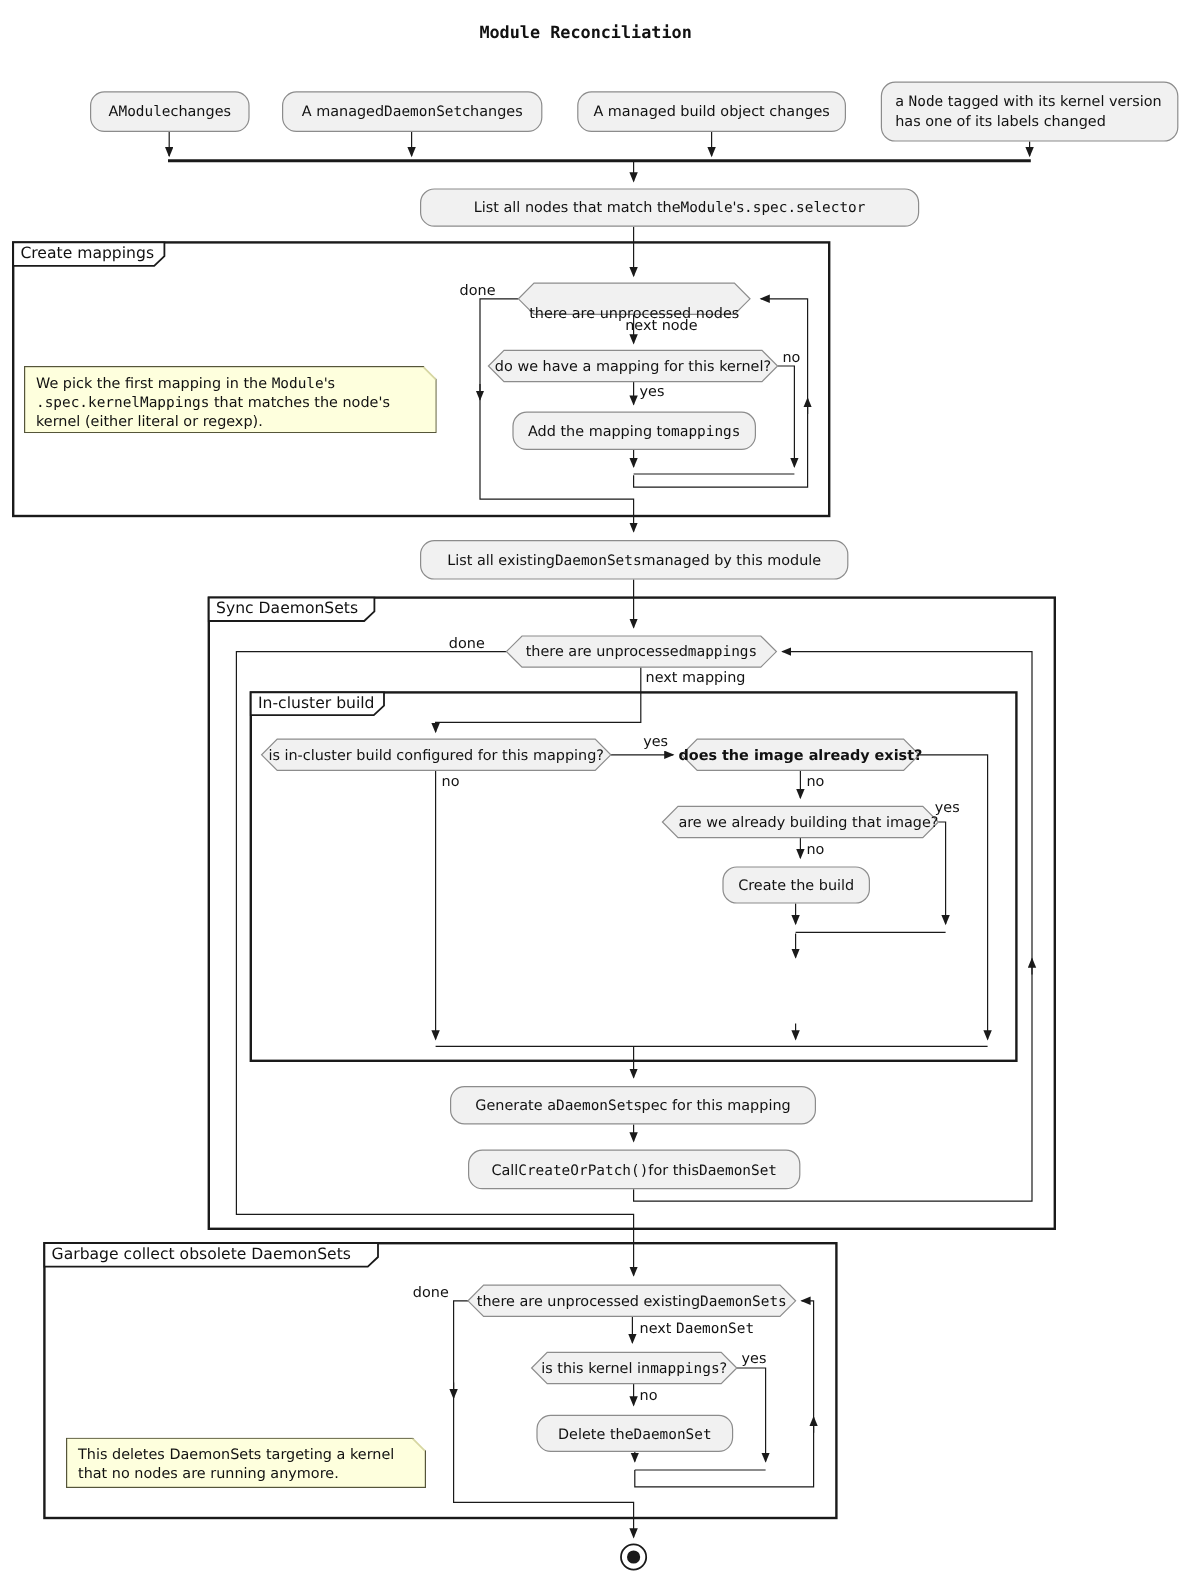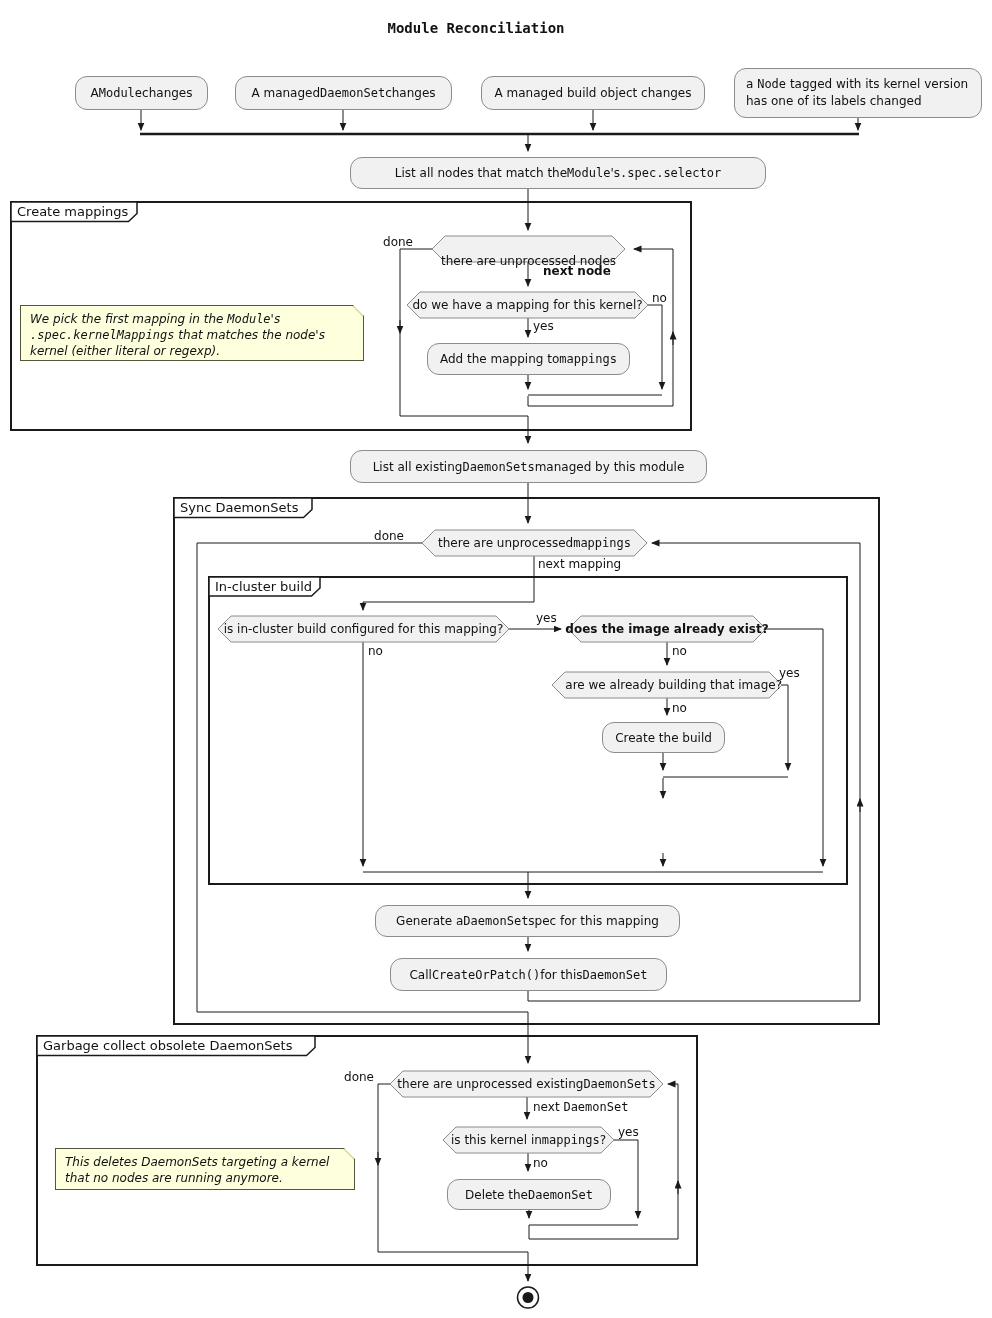--- a/index.html
+++ b/index.html
@@ -2,36 +2,36 @@
 <html style="--activity_fill: #f1f1f1; --activity_border: #8c8c8c; --line: #1a1a1a; --note_fill: #feffdd; --note_border: #55553a;"><head>
 <meta charset="utf-8">
 <style>
   :root{
     --activity_fill:#f1f1f1; --activity_border:#8c8c8c; --line:#1a1a1a;
     --note_fill:#feffdd; --note_border:#55553a; --text:#111;
   }
   html,body{margin:0;padding:0;background:#fff;}
   .canvas{position:relative;width:992px;height:1318px;background:#fff;overflow:hidden;
           font-family:"DejaVu Sans","Liberation Sans",sans-serif;color:var(--text);}
-  .title{position:absolute;left:0;top:20px;width:952px;text-align:center;
+  .title{position:absolute;left:12px;top:20px;width:952px;text-align:center;
          font:bold 14px "DejaVu Sans Mono","Liberation Mono",monospace;}
   .partition{position:absolute;border:2px solid var(--line);box-sizing:border-box;}
   .ptitle{position:absolute;font-size:13px;white-space:nowrap;}
   .act{position:absolute;background:var(--activity_fill);border:1px solid var(--activity_border);
        border-radius:12px;font-size:12px;box-sizing:border-box;display:flex;
        align-items:center;justify-content:center;white-space:nowrap;text-align:center;}
   .act.multi{display:block;white-space:normal;text-align:left;padding:7px 11px;line-height:17px;}
   .dtext{position:absolute;display:flex;align-items:center;justify-content:center;
          font-size:12px;white-space:nowrap;}
   .lbl{position:absolute;font-size:12px;white-space:nowrap;height:14px;line-height:14px;}
   .lbl.r{text-align:center;}
   .mono{font-family:"DejaVu Sans Mono","Liberation Mono",monospace;}
   .note{position:absolute;background:var(--note_fill);border:1px solid var(--note_border);
         box-sizing:border-box;padding:5px 9px;font-size:12px;line-height:16px;
-        clip-path:polygon(0 0,calc(100% - 11px) 0,100% 11px,100% 100%,0 100%);font-style:italic;}
+        clip-path:polygon(0 0,calc(100% - 11px) 0,100% 11px,100% 100%,0 100%);}
   .fold{position:absolute;top:0;right:0;width:0;height:0;
         border-left:11px solid transparent;border-top:11px solid #d6d6a3;}
   svg{position:absolute;left:0;top:0;}
 </style>
 </head>
 <body>
 
 <div class="canvas">
 
   <div class="title">Module Reconciliation</div>
@@ -194,27 +194,27 @@
   <div class="dtext" style="left:443px;top:1127px;width:171px;height:26px;">
       <span>is this kernel in </span>
       <span class="mono">mappings</span>
       <span>?</span>
     </div>
 
   <div class="note" style="left:20px;top:305px;width:344px;height:56px;">
     <span class="fold"></span>
     <span><span>We pick the first mapping in the </span><span class="mono">Module</span><span>'s </span><span class="mono">.spec.kernelMappings</span><span> that matches the node's kernel (either literal or regexp).</span></span>
   </div>
-  <div class="note" style="left:55px;top:1148px;width:300px;height:42px;">
+  <div class="note" style="left:55px;top:1198px;width:300px;height:42px;">
     <span class="fold"></span>
     <span><span>This deletes DaemonSets targeting a kernel that no nodes are running anymore.</span></span>
   </div>
 
   <div class="lbl r" style="left:369px;top:235px;width:58px;">done</div>
-  <div class="lbl" style="left:543px;top:264px;font-weight:bold;">next node</div>
+  <div class="lbl" style="left:521px;top:264px;">next node</div>
   <div class="lbl" style="left:652px;top:291px;">no</div>
   <div class="lbl" style="left:533px;top:319px;">yes</div>
   <div class="lbl r" style="left:359px;top:529px;width:60px;">done</div>
   <div class="lbl" style="left:538px;top:557px;">next mapping</div>
   <div class="lbl" style="left:536px;top:611px;">yes</div>
   <div class="lbl" style="left:368px;top:644px;">no</div>
   <div class="lbl" style="left:672px;top:644px;">no</div>
   <div class="lbl" style="left:672px;top:701px;">no</div>
   <div class="lbl" style="left:779px;top:666px;">yes</div>
   <div class="lbl r" style="left:330px;top:1070px;width:58px;">done</div>

